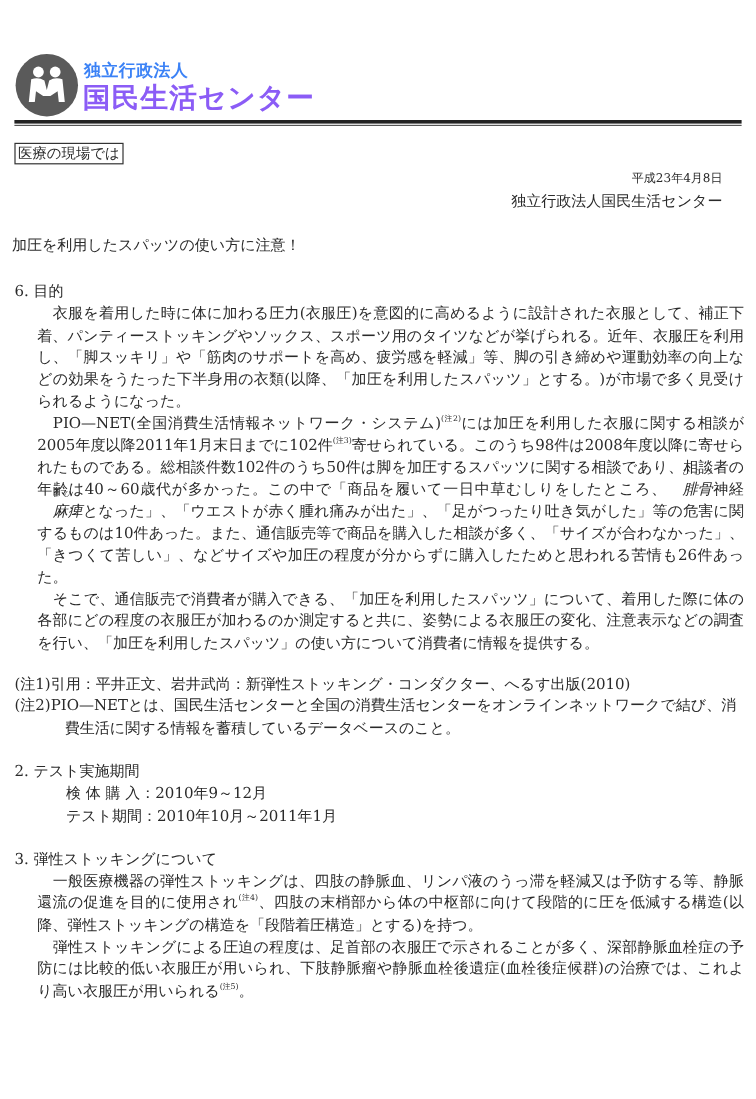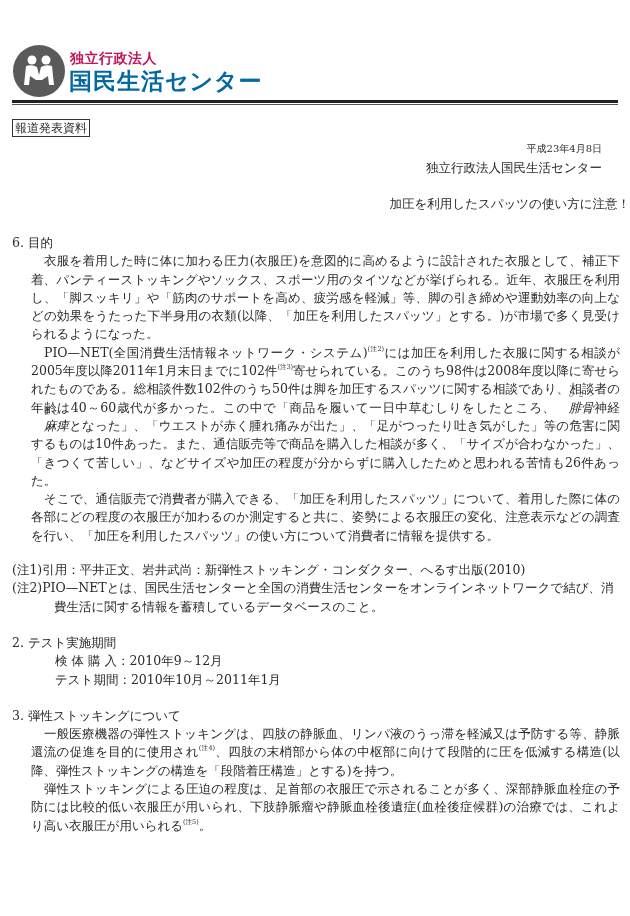--- a/index.html
+++ b/index.html
@@ -9,38 +9,38 @@
       color: #2a2a2a;
     }
     .logo-circle {
       position: absolute; left: 13px; top: 45px; width: 52px; height: 52px;
       border-radius: 50%; background: #5a5a5a;
     }
     .logo-circle svg { width: 52px; height: 52px; display: block; }
     .org-sub {
       position: absolute; left: 70px; top: 50px;
       font-family: "DejaVu Sans", sans-serif; font-weight: bold;
-      font-size: 14px; letter-spacing: 0.5px; color: #be185d;
+      font-size: 14px; letter-spacing: 0.5px; color: #3b82f6;
     }
     .org-main {
       position: absolute; left: 69px; top: 66px;
       font-family: "DejaVu Sans", sans-serif; font-weight: bold;
-      font-size: 23px; letter-spacing: 1px; color: #0369a1;
+      font-size: 23px; letter-spacing: 1px; color: #8b5cf6;
     }
     .rule-thick { position: absolute; left: 12px; right: 12px; top: 100px; height: 3px; background: #222; }
     .rule-thin { position: absolute; left: 12px; right: 12px; top: 104px; height: 1px; background: #555; }
     .press-box {
       position: absolute; left: 12px; top: 119px;
       border: 1px solid #333; padding: 0 2px; font-size: 12px; line-height: 16px;
     }
     .date { position: absolute; right: 28px; top: 142px; font-size: 10px; }
     .issuer { position: absolute; right: 28px; top: 160px; font-size: 12.5px; }
     .title {
-      position: absolute; left: 0; right: 0; top: 196px; text-align: right;
-      font-size: 12.5px; padding-left: 0;
+      position: absolute; left: 0; right: 16px; top: 196px; text-align: left;
+      font-size: 12.5px; padding-left: 10px;
     }
     .content {
       position: absolute; left: 12px; top: 234px; width: 608px;
       font-size: 12.5px; line-height: 18.3px;
     }
     .heading { margin: 0; }
     .para { margin: 0 0 0 19px; text-indent: 13px; text-align: justify; }
     sup { font-size: 6.5px; vertical-align: 6px; line-height: 0; }
     .ruby-wrap { position: relative; display: inline-block; font-style: italic; }
     .ruby-rt { position: absolute; top: -8px; left: 0; font-size: 6px; line-height: 6px; white-space: nowrap; letter-spacing: 3px; }
@@ -59,21 +59,21 @@
       <circle cx="33" cy="15" r="4.5" fill="#fff"></circle>
       <path d="M13 21 Q19 19 24 22 L26 30 L28 22 Q33 19 39 21 L41 40 L36 40 L35 31 L29 35 L23 35 L17 31 L16 40 L11 40 Z" fill="#fff"></path>
     </svg>
   </div>
   <div class="org-sub">独立行政法人</div>
   <div class="org-main">国民生活センター</div>
 </div>
 <div class="rule-thick"></div>
 <div class="rule-thin"></div>
 
-<div class="press-box">報道発表資料</div>
+<div class="press-box">医療の現場では</div>
 <div class="date">平成23年4月8日</div>
 <div class="issuer">独立行政法人国民生活センター</div>
 
 <div class="title">加圧を利用したスパッツの使い方に注意！</div>
 
 <div class="content">
   <p class="heading">6. 目的</p>
   <p class="para">衣服を着用した時に体に加わる圧力(衣服圧)を意図的に高めるように設計された衣服として、補正下着、パンティーストッキングやソックス、スポーツ用のタイツなどが挙げられる。近年、衣服圧を利用し、「脚スッキリ」や「筋肉のサポートを高め、疲労感を軽減」等、脚の引き締めや運動効率の向上などの効果をうたった下半身用の衣類(以降、「加圧を利用したスパッツ」とする。)が市場で多く見受けられるようになった。</p>
   <p class="para"><span>PIO—NET(全国消費生活情報ネットワーク・システム)</span><sup>(注2)</sup><span>には加圧を利用した衣服に関する相談が2005年度以降2011年1月末日までに102件</span><sup>(注3)</sup><span>寄せられている。このうち98件は2008年度以降に寄せられたものである。総相談件数102件のうち50件は脚を加圧するスパッツに関する相談であり、相談者の年齢は40～60歳代が多かった。この中で「商品を履いて一日中草むしりをしたところ、</span><span class="ruby-wrap"><span class="ruby-rt">ひこつ</span><span>腓骨</span></span><span>神経</span><span class="ruby-wrap"><span class="ruby-rt">まひ</span><span>麻痺</span></span><span>となった」、「ウエストが赤く腫れ痛みが出た」、「足がつったり吐き気がした」等の危害に関するものは10件あった。また、通信販売等で商品を購入した相談が多く、「サイズが合わなかった」、「きつくて苦しい」、などサイズや加圧の程度が分からずに購入したためと思われる苦情も26件あった。</span></p>
   <p class="para">そこで、通信販売で消費者が購入できる、「加圧を利用したスパッツ」について、着用した際に体の各部にどの程度の衣服圧が加わるのか測定すると共に、姿勢による衣服圧の変化、注意表示などの調査を行い、「加圧を利用したスパッツ」の使い方について消費者に情報を提供する。</p>

